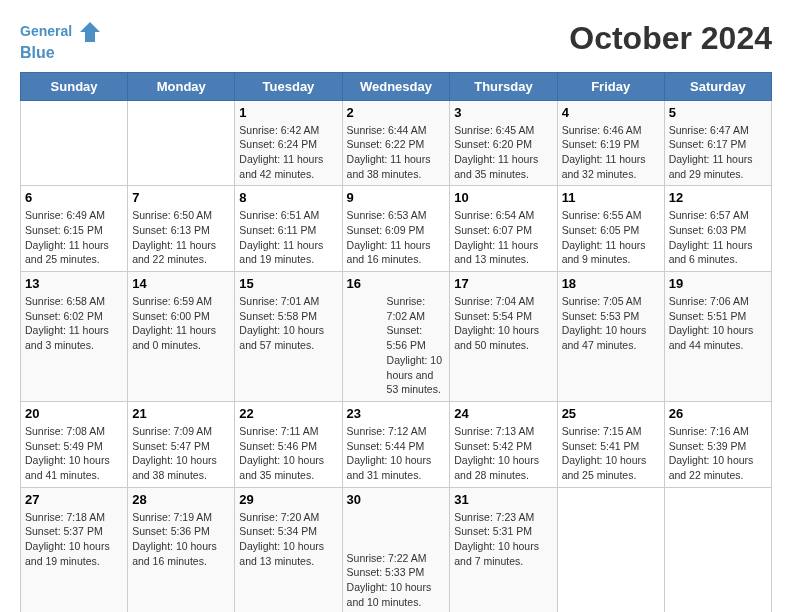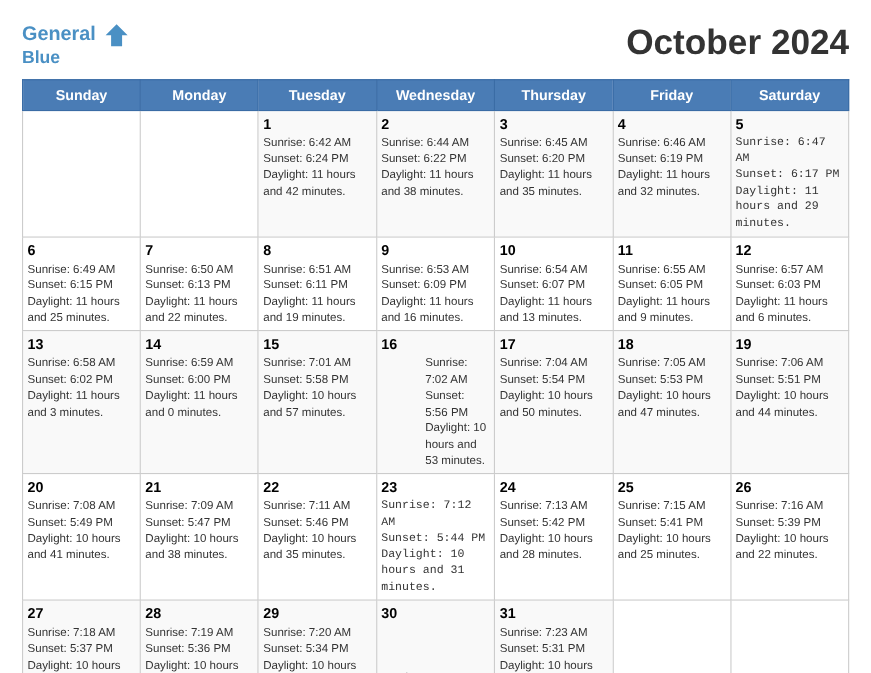--- a/index.html
+++ b/index.html
@@ -14,21 +14,21 @@
       display: flex;
       justify-content: space-between;
       align-items: flex-start;
       margin-bottom: 10px;
     }
     .logo {
       display: flex;
       align-items: center;
     }
     .logo-text {
-      font-size: 18px;
+      font-size: 14px;
       font-weight: bold;
       color: #333;
       line-height: 1.1;
     }
     .logo-text span {
       color: #4a90c4;
     }
     .logo-icon {
       width: 24px;
       height: 24px;
@@ -140,21 +140,21 @@
 Daylight: 11 hours and 35 minutes.</div>
         </td>
         <td>
           <div class="day-num">4</div>
           <div class="day-info" style="white-space: pre-line;">Sunrise: 6:46 AM
 Sunset: 6:19 PM
 Daylight: 11 hours and 32 minutes.</div>
         </td>
         <td>
           <div class="day-num">5</div>
-          <div class="day-info" style="white-space: pre-line; font-family: Liberation Mono, monospace;">Sunrise: 6:47 AM
+          <div class="day-info" style="white-space: pre-line;">Sunrise: 6:47 AM
 Sunset: 6:17 PM
 Daylight: 11 hours and 29 minutes.</div>
         </td>
       </tr>
       <tr>
         <td>
           <div class="day-num">6</div>
           <div class="day-info" style="white-space: pre-line;">Sunrise: 6:49 AM
 Sunset: 6:15 PM
 Daylight: 11 hours and 25 minutes.</div>
@@ -254,21 +254,21 @@
 Daylight: 10 hours and 38 minutes.</div>
         </td>
         <td>
           <div class="day-num">22</div>
           <div class="day-info" style="white-space: pre-line;">Sunrise: 7:11 AM
 Sunset: 5:46 PM
 Daylight: 10 hours and 35 minutes.</div>
         </td>
         <td>
           <div class="day-num">23</div>
-          <div class="day-info" style="white-space: pre-line; font-family: Liberation Mono, monospace;">Sunrise: 7:12 AM
+          <div class="day-info" style="white-space: pre-line;">Sunrise: 7:12 AM
 Sunset: 5:44 PM
 Daylight: 10 hours and 31 minutes.</div>
         </td>
         <td>
           <div class="day-num">24</div>
           <div class="day-info" style="white-space: pre-line;">Sunrise: 7:13 AM
 Sunset: 5:42 PM
 Daylight: 10 hours and 28 minutes.</div>
         </td>
         <td>

